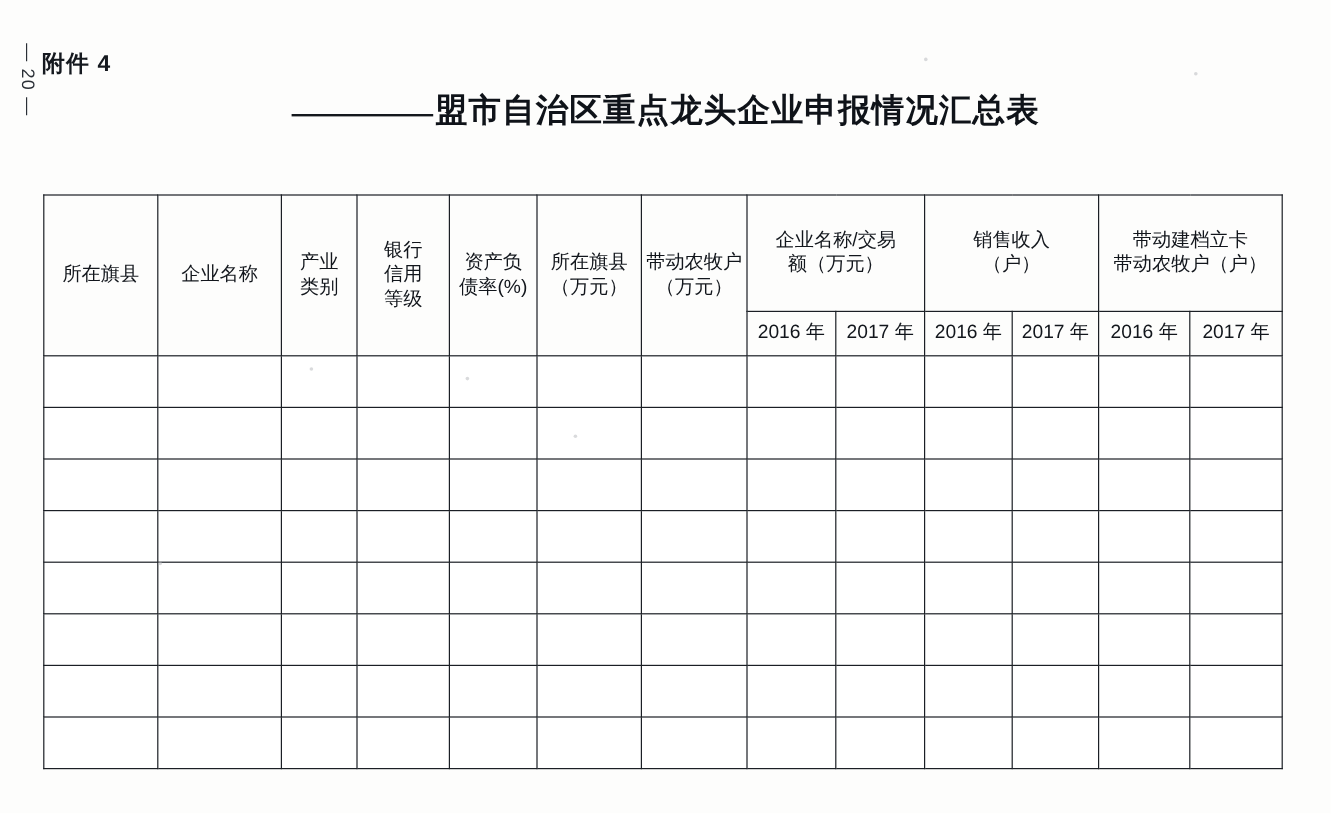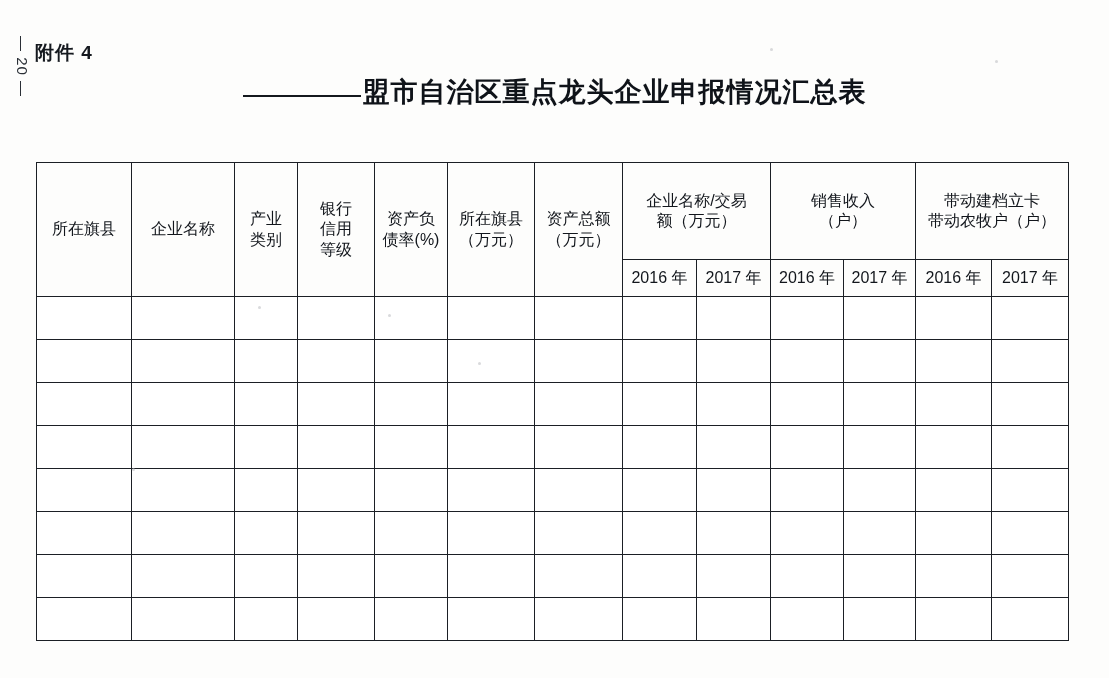--- a/index.html
+++ b/index.html
@@ -152,21 +152,21 @@
         <th class="hdr-full" rowspan="2">企业名称</th>
         <th class="hdr-full" rowspan="2" style="white-space:pre-line">产业
 类别</th>
         <th class="hdr-full" rowspan="2" style="white-space:pre-line">银行
 信用
 等级</th>
         <th class="hdr-full" rowspan="2" style="white-space:pre-line">资产负
 债率(%)</th>
         <th class="hdr-full" rowspan="2" style="white-space:pre-line">所在旗县
 （万元）</th>
-        <th class="hdr-full" rowspan="2" style="white-space:pre-line">资产总额
+        <th class="hdr-full" rowspan="2" style="white-space:pre-line">带动农牧户
 （万元）</th>
         <th class="hdr-top" colspan="2" style="white-space:pre-line">企业名称/交易
 额（万元）</th>
         <th class="hdr-top" colspan="2" style="white-space:pre-line">销售收入
 （户）</th>
         <th class="hdr-top" colspan="2" style="white-space:pre-line">带动建档立卡
 带动农牧户（户）</th>
       </tr>
       <tr>
         <th class="small-year">2016 年</th>

